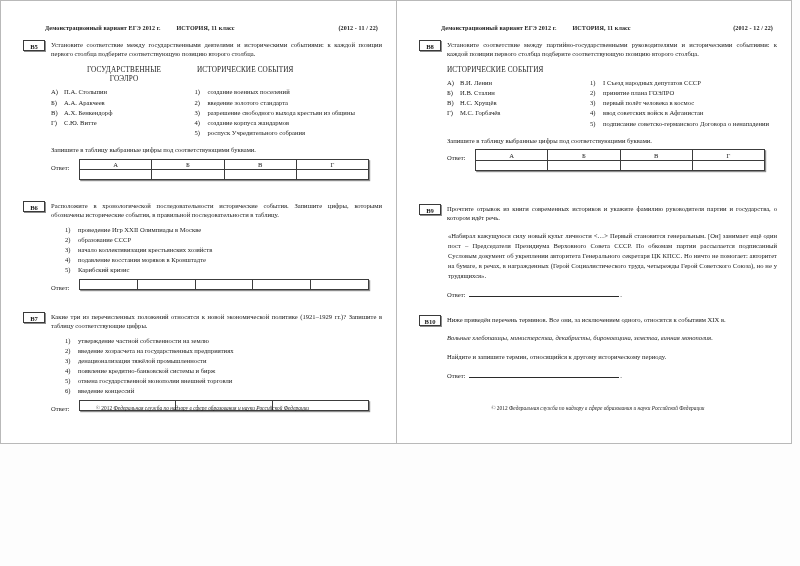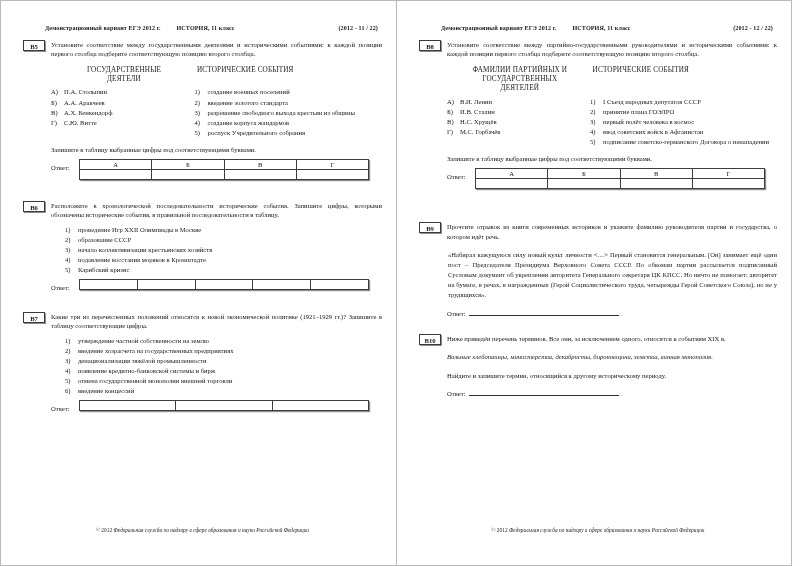--- a/index.html
+++ b/index.html
@@ -16,21 +16,21 @@
   }
   .spread {
     display: flex;
     width: 800px;
     height: 566px;
     background: #fdfdfd;
   }
   .page {
     position: relative;
     width: 396px;
-    height: 566px;
+    height: 444px;
     background: #ffffff;
     border: 1px solid #b9b9b9;
     box-sizing: border-box;
     overflow: hidden;
   }
   .page-left { border-right: none; }
   .page-inner {
     position: absolute;
     left: 22px;
     right: 14px;
@@ -236,21 +236,21 @@
         <span class="hdr-c">(2012 - 11 / 22)</span>
       </div>
 
       <div class="task">
         <div class="task-code">B5</div>
         <div class="task-text just-full">Установите соответствие между государственными деятелями и историческими событиями: к каждой позиции первого столбца подберите соответствующую позицию второго столбца.</div>
 
         <div class="match-heads">
           <div class="match-head mh-left">
             <div>ГОСУДАРСТВЕННЫЕ</div>
-            <div>ДЕЯТЕЛИ</div>
+            <div>ГОЭЛРО</div>
           </div>
           <div class="match-head mh-right">ИСТОРИЧЕСКИЕ СОБЫТИЯ</div>
         </div>
 
         <div class="match-body">
           <div class="col-left">
             <div class="mrow">
               <span class="mk">А)</span>
               <span class="mv">П.А. Столыпин</span>
             </div>
@@ -419,25 +419,20 @@
         <span class="hdr-a">Демонстрационный вариант  ЕГЭ 2012 г.</span>
         <span class="hdr-b">ИСТОРИЯ,  11 класс</span>
         <span class="hdr-c">(2012 - 12 / 22)</span>
       </div>
 
       <div class="task">
         <div class="task-code">B8</div>
         <div class="task-text just-full">Установите соответствие между партийно-государственными руководителями и историческими событиями: к каждой позиции первого столбца подберите соответствующую позицию второго столбца.</div>
 
         <div class="match-heads">
-          <div class="match-head mh-left wide-head">
-            <div>ФАМИЛИИ ПАРТИЙНЫХ И</div>
-            <div>ГОСУДАРСТВЕННЫХ</div>
-            <div>ДЕЯТЕЛЕЙ</div>
-          </div>
           <div class="match-head mh-right">ИСТОРИЧЕСКИЕ СОБЫТИЯ</div>
         </div>
 
         <div class="match-body">
           <div class="col-left">
             <div class="mrow">
               <span class="mk">А)</span>
               <span class="mv">В.И. Ленин</span>
             </div>
             <div class="mrow">

